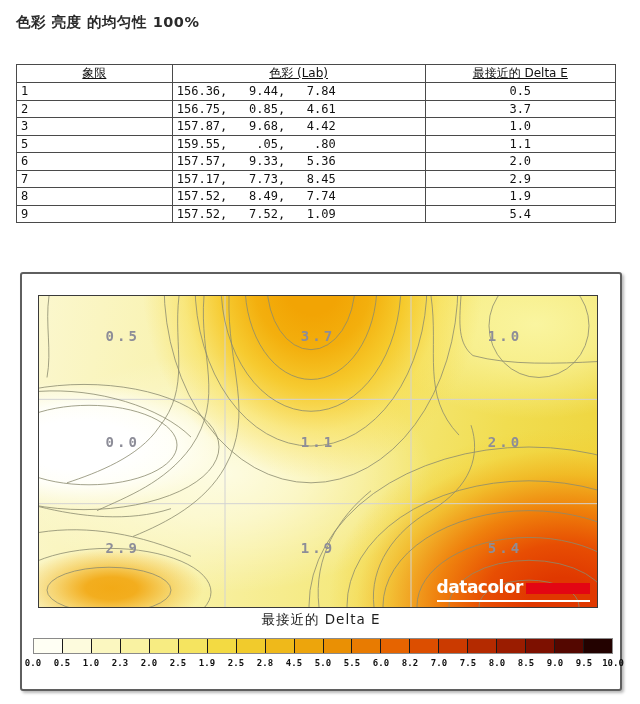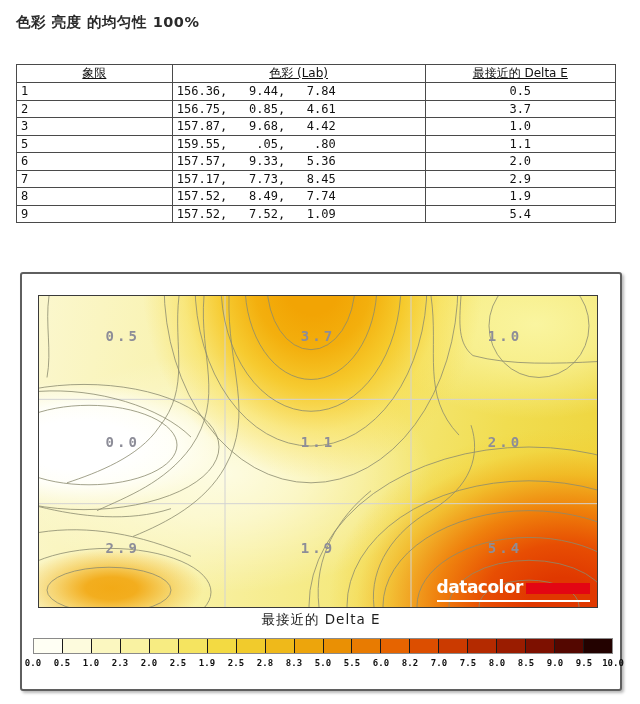--- a/index.html
+++ b/index.html
@@ -213,21 +213,21 @@
     <div class="cbar-ticks">
       <span style="left:0%">0.0</span>
       <span style="left:5%">0.5</span>
       <span style="left:10%">1.0</span>
       <span style="left:15%">2.3</span>
       <span style="left:20%">2.0</span>
       <span style="left:25%">2.5</span>
       <span style="left:30%">1.9</span>
       <span style="left:35%">2.5</span>
       <span style="left:40%">2.8</span>
-      <span style="left:45%">8.3</span>
+      <span style="left:45%">4.5</span>
       <span style="left:50%">5.0</span>
       <span style="left:55%">5.5</span>
       <span style="left:60%">6.0</span>
       <span style="left:65%">8.2</span>
       <span style="left:70%">7.0</span>
       <span style="left:75%">7.5</span>
       <span style="left:80%">8.0</span>
       <span style="left:85%">8.5</span>
       <span style="left:90%">9.0</span>
       <span style="left:95%">9.5</span>

